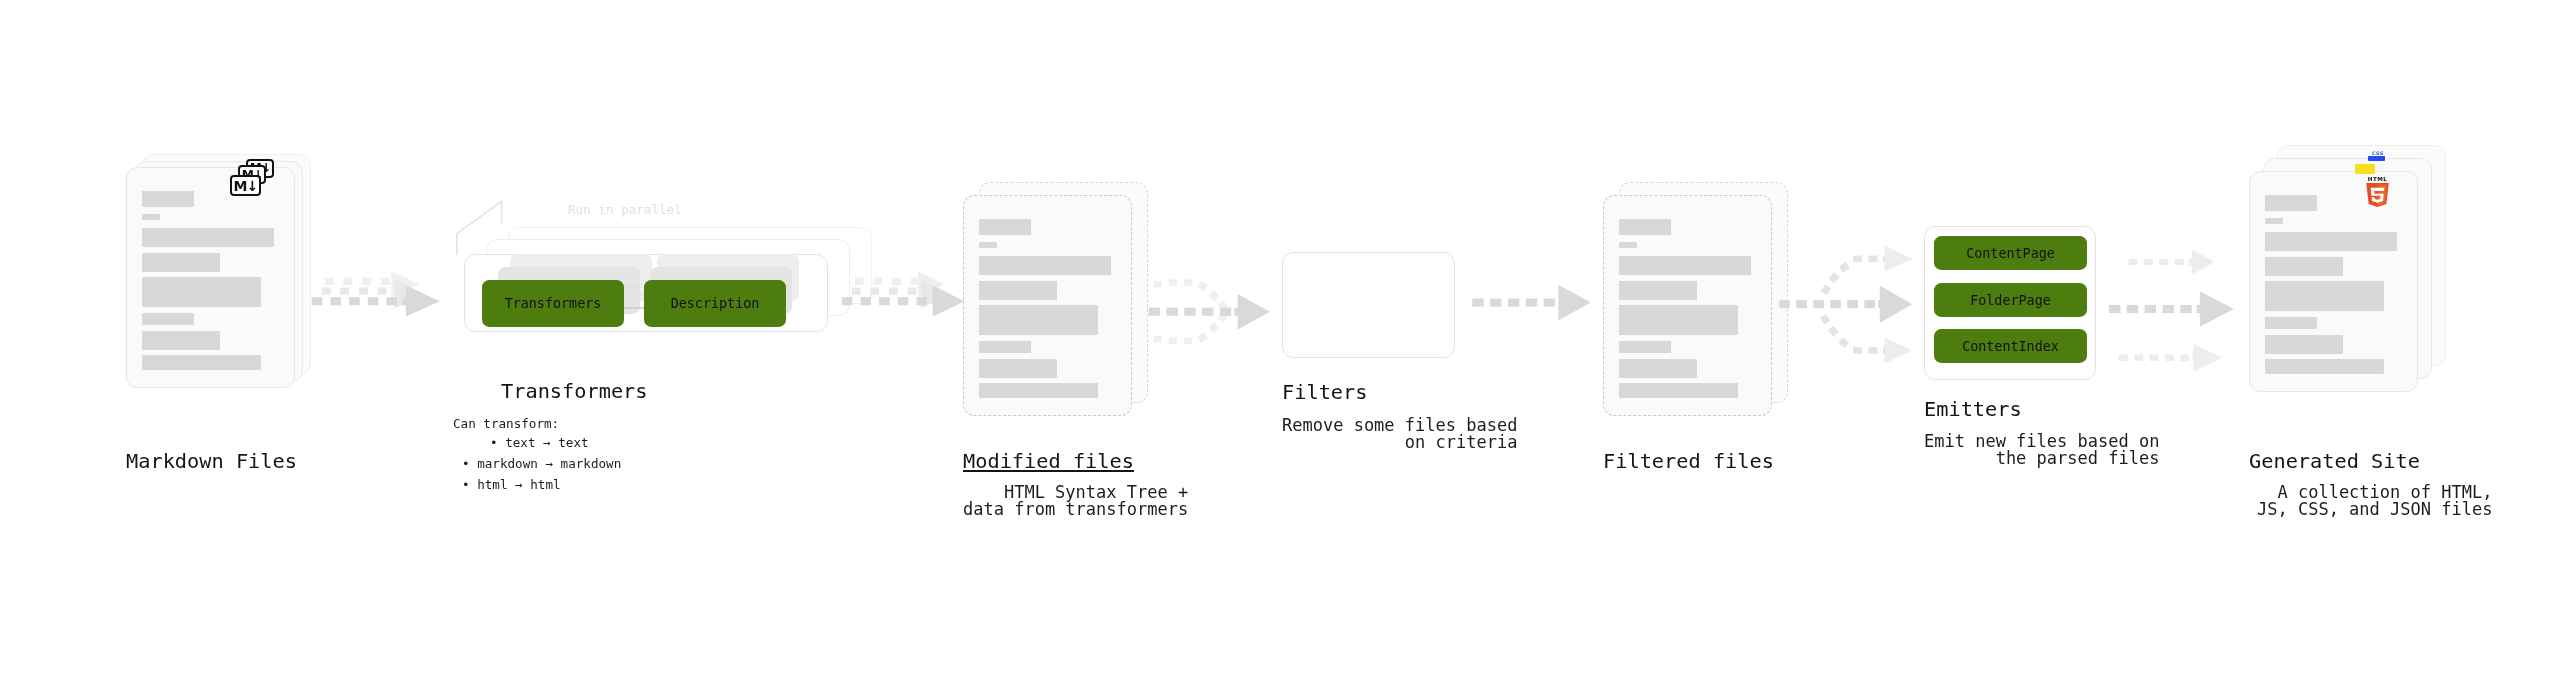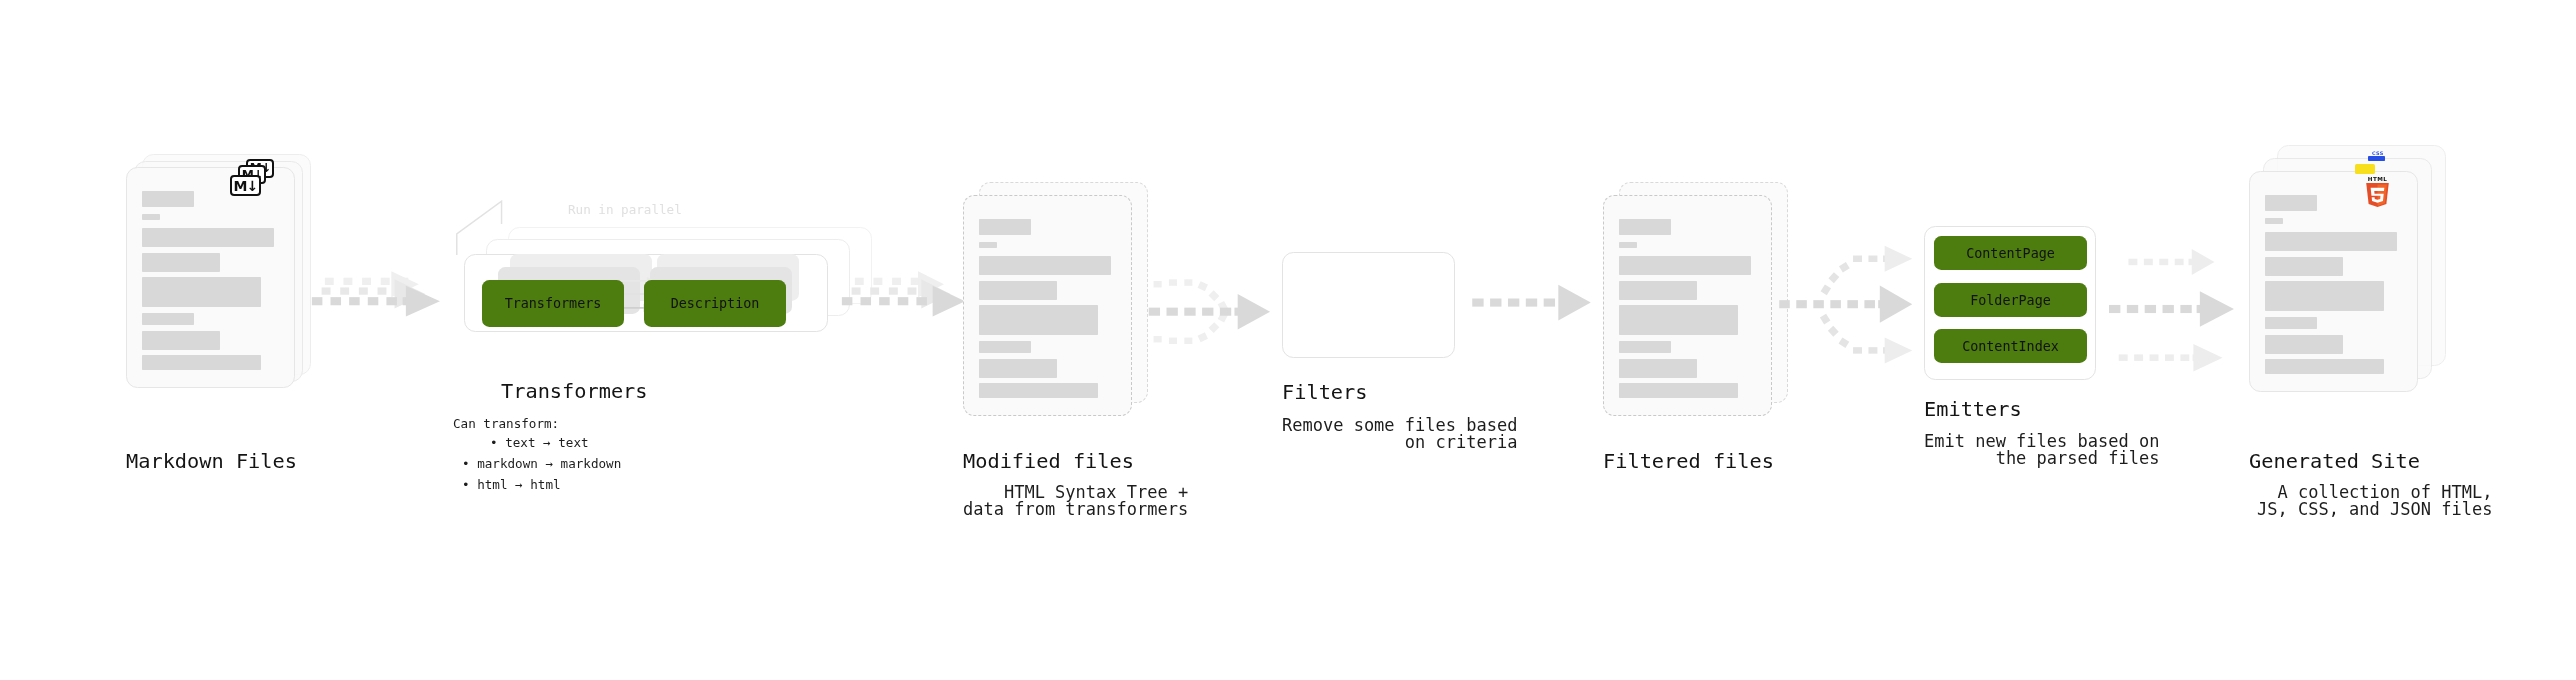--- a/index.html
+++ b/index.html
@@ -235,21 +235,21 @@
       <div class="skel" style="left:14.6px;top:23px;width:52px;height:16.3px;"></div>
       <div class="skel" style="left:14.6px;top:46px;width:18.7px;height:5.7px;"></div>
       <div class="skel" style="left:14.6px;top:60px;width:132px;height:18.7px;"></div>
       <div class="skel" style="left:14.6px;top:85px;width:78px;height:18.7px;"></div>
       <div class="skel" style="left:14.6px;top:109px;width:119px;height:30px;"></div>
       <div class="skel" style="left:14.6px;top:145px;width:52px;height:12.2px;"></div>
       <div class="skel" style="left:14.6px;top:163px;width:78px;height:18.7px;"></div>
       <div class="skel" style="left:14.6px;top:187px;width:119px;height:14.6px;"></div>
     </div>
   </div>
-  <div class="title" style="left:963px;top:449px;">Modified files</div>
+  <div class="title" style="left:963px;top:449px;text-decoration:underline;">Modified files</div>
   <div class="desc" style="left:963px;top:484px;">HTML Syntax Tree +
 data from transformers</div>
 
   <svg style="left:1142px;top:268px;width:138px;height:89px;" viewBox="0 0 170 110">
     <g fill="#efefef">
       <rect x="14" y="16" width="10" height="8"></rect>
         <rect x="33" y="14" width="10" height="8"></rect>
       <rect x="52" y="14" width="10" height="8"></rect>
         <rect x="70" y="18" width="10" height="9" transform="rotate(25 75 22)"></rect>
       <rect x="84" y="30" width="10" height="9" transform="rotate(45 89 34)"></rect>

